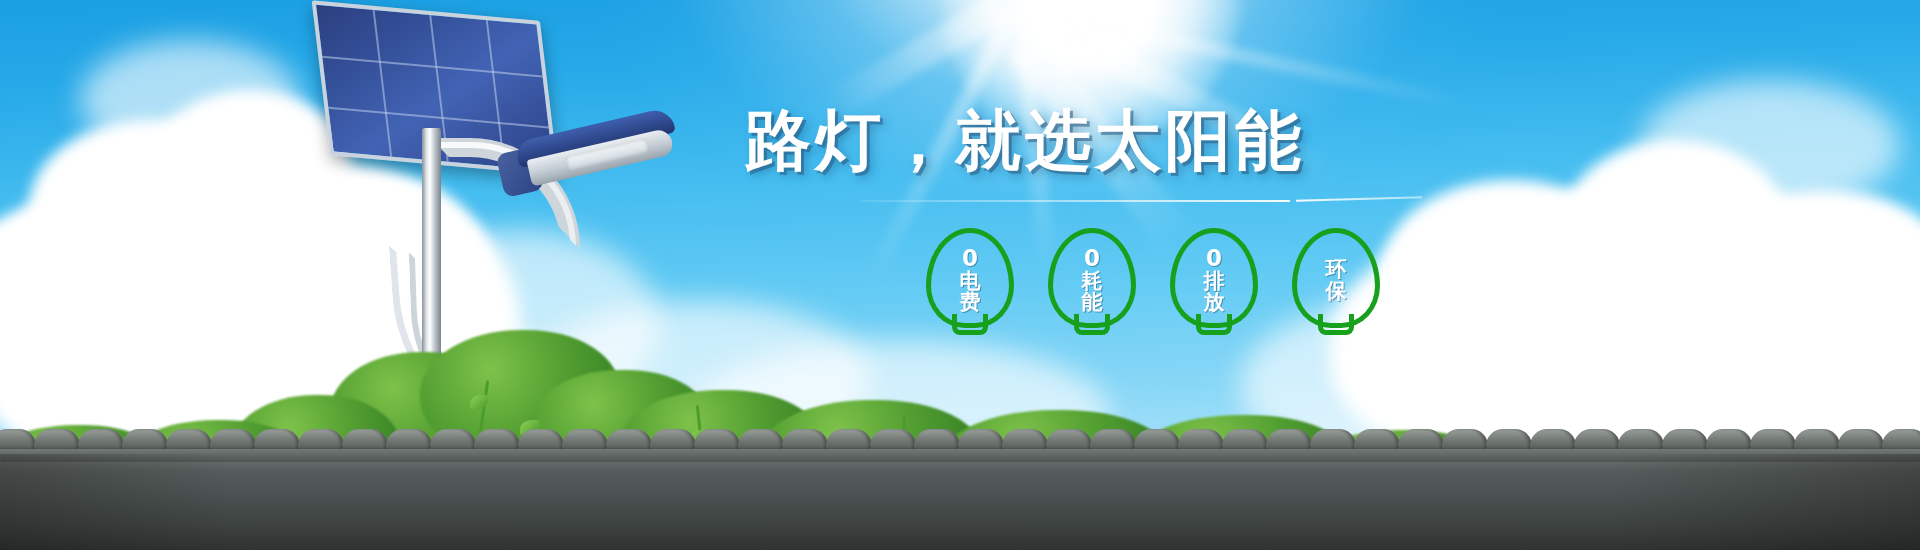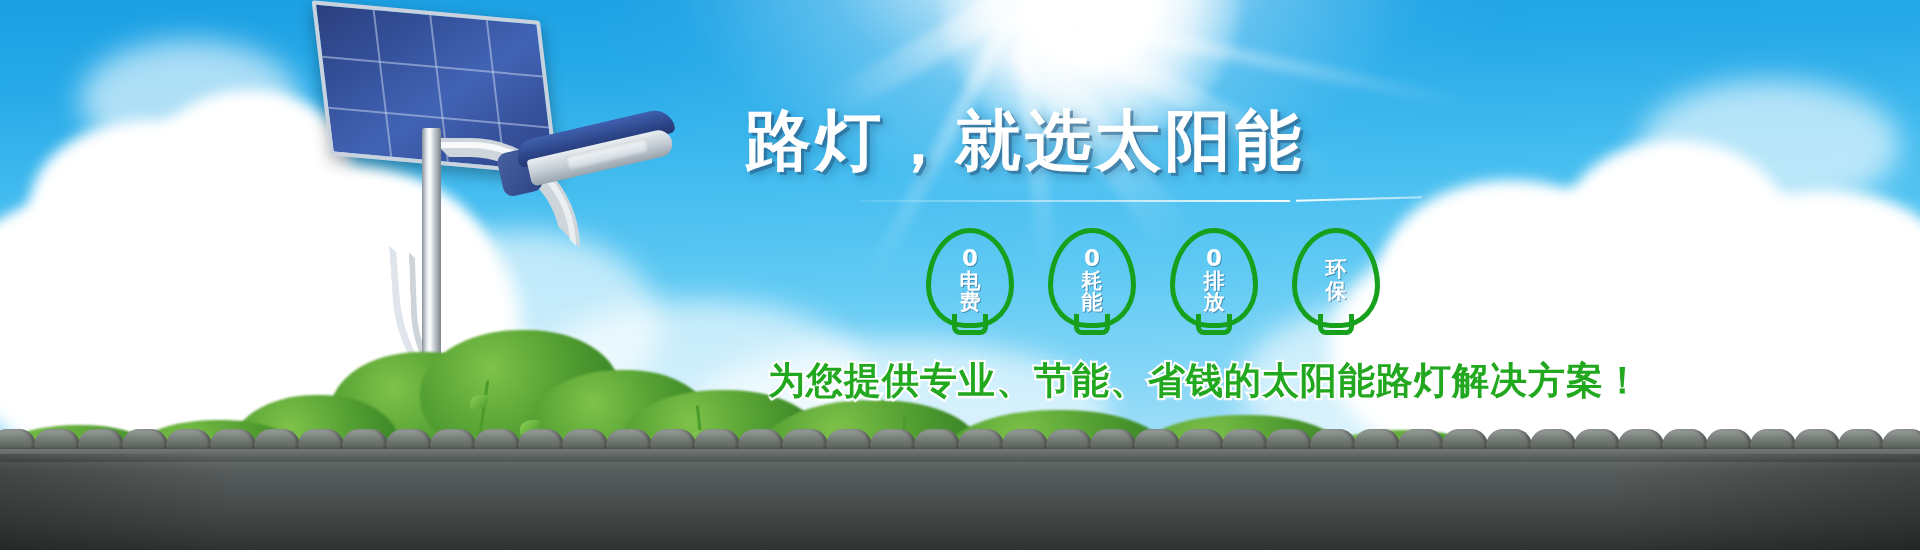--- a/index.html
+++ b/index.html
@@ -387,16 +387,15 @@
         <div class="badge-shape"></div>
         <div class="badge-zero"></div>
         <div class="badge-label">
           <span>环</span>
           <span>保</span>
         </div>
       </div>
 
     </div>
 
-    <div class="subtitle">为您提供专业、节能、省钱的太阳能路灯解决方案！</div>
 
   </div>
 </div>
 
 </body></html>

